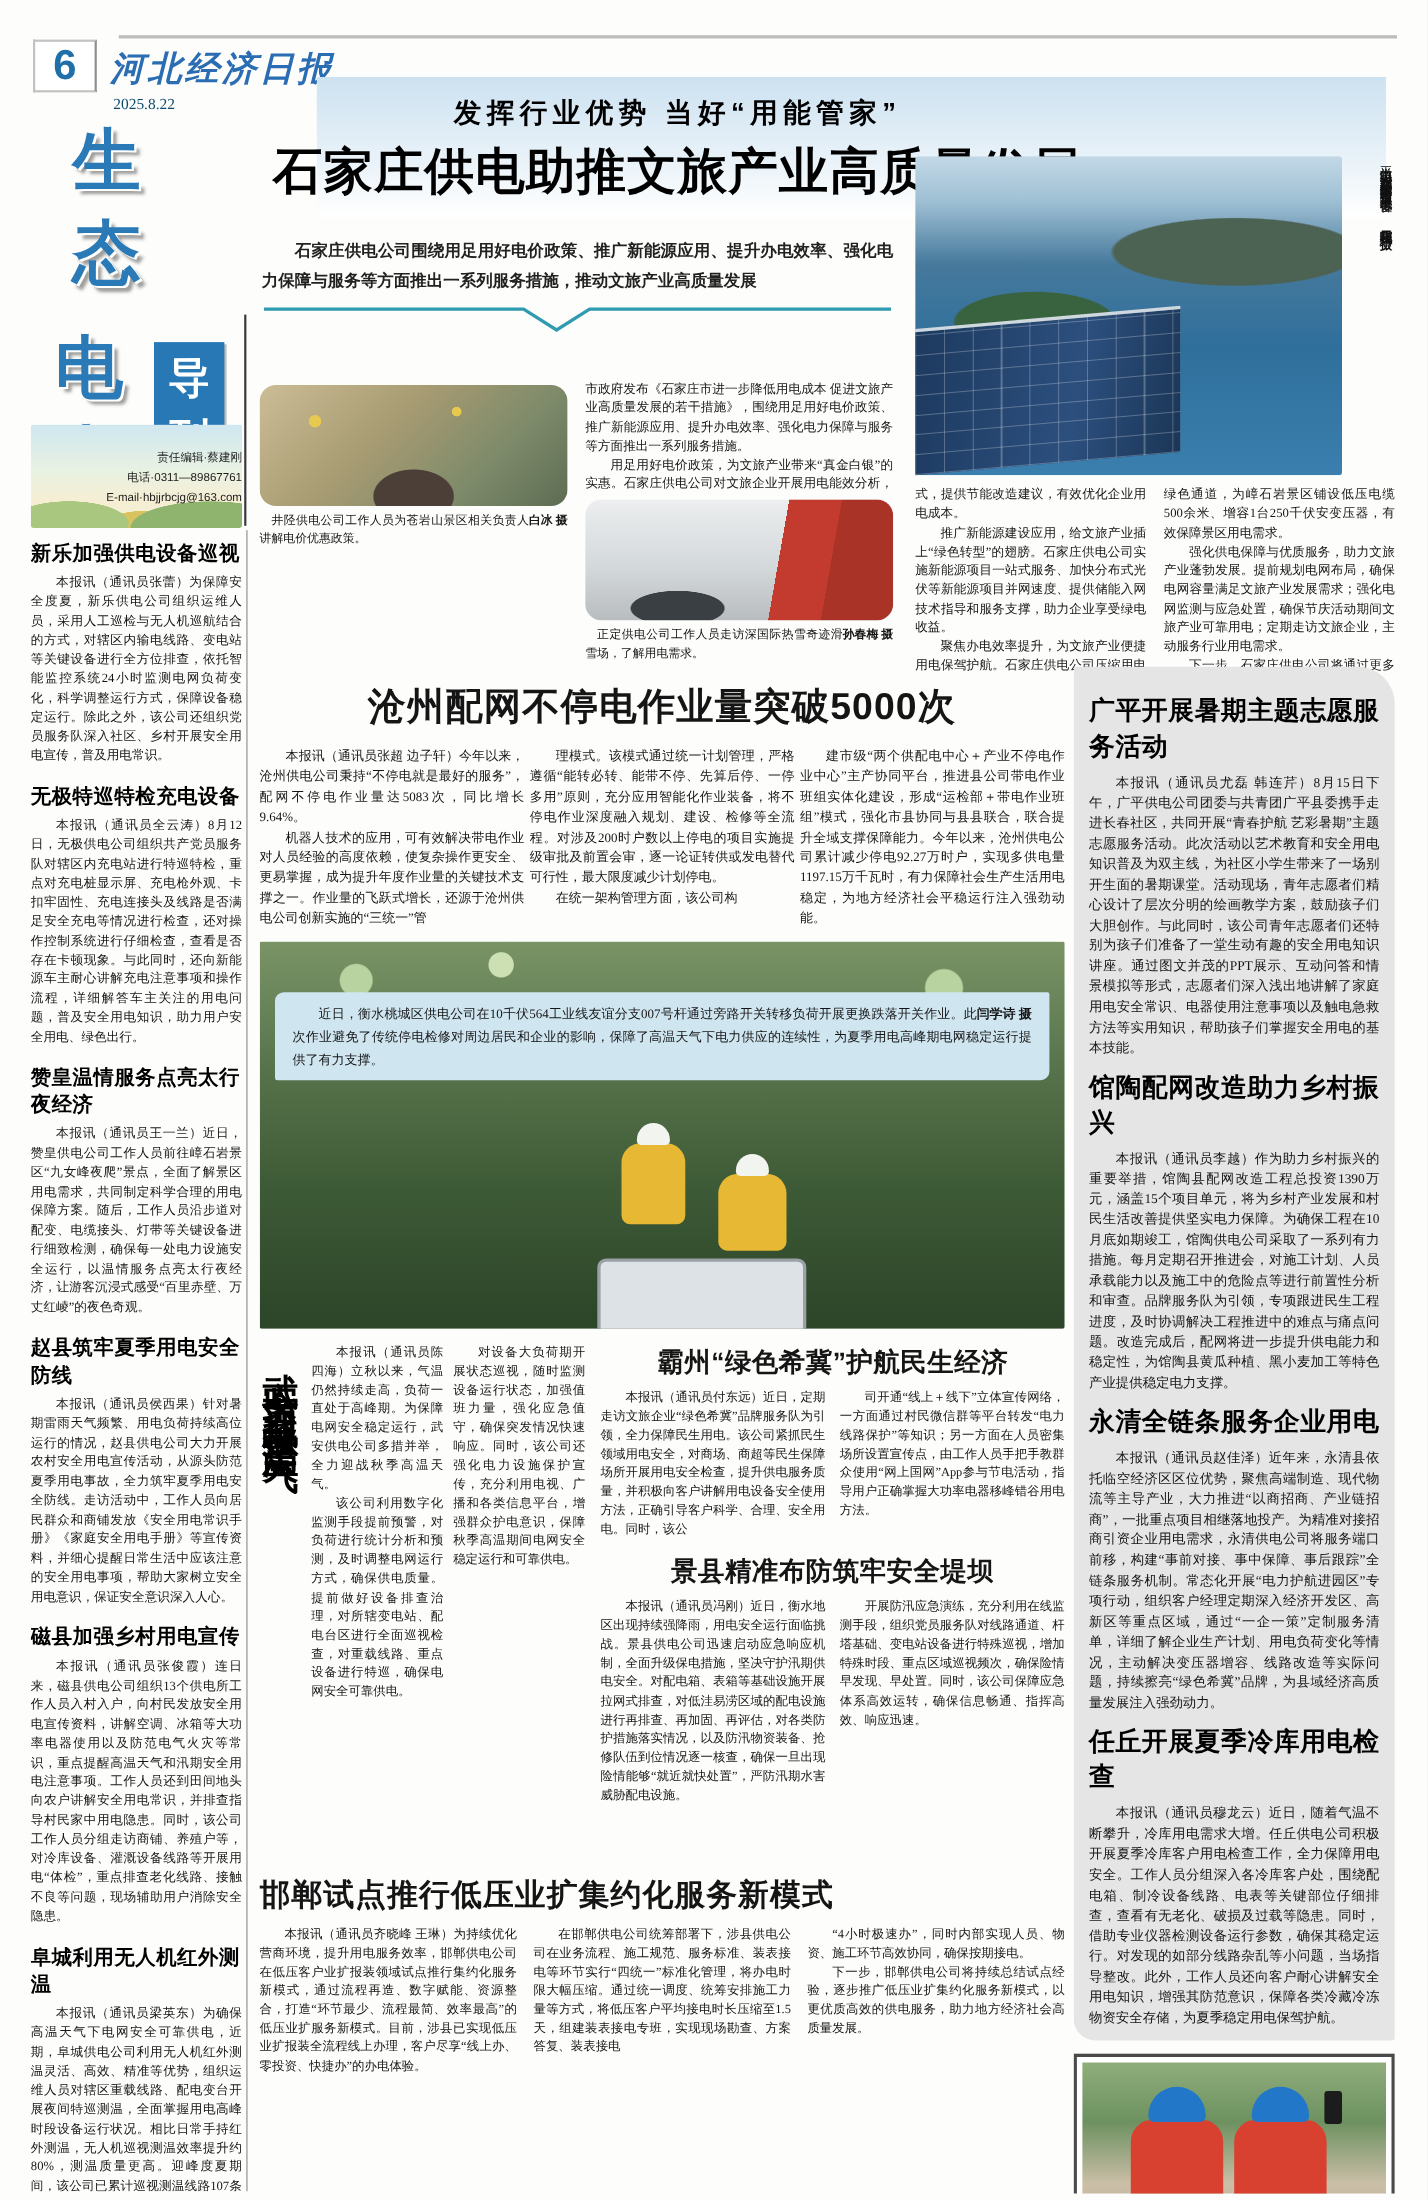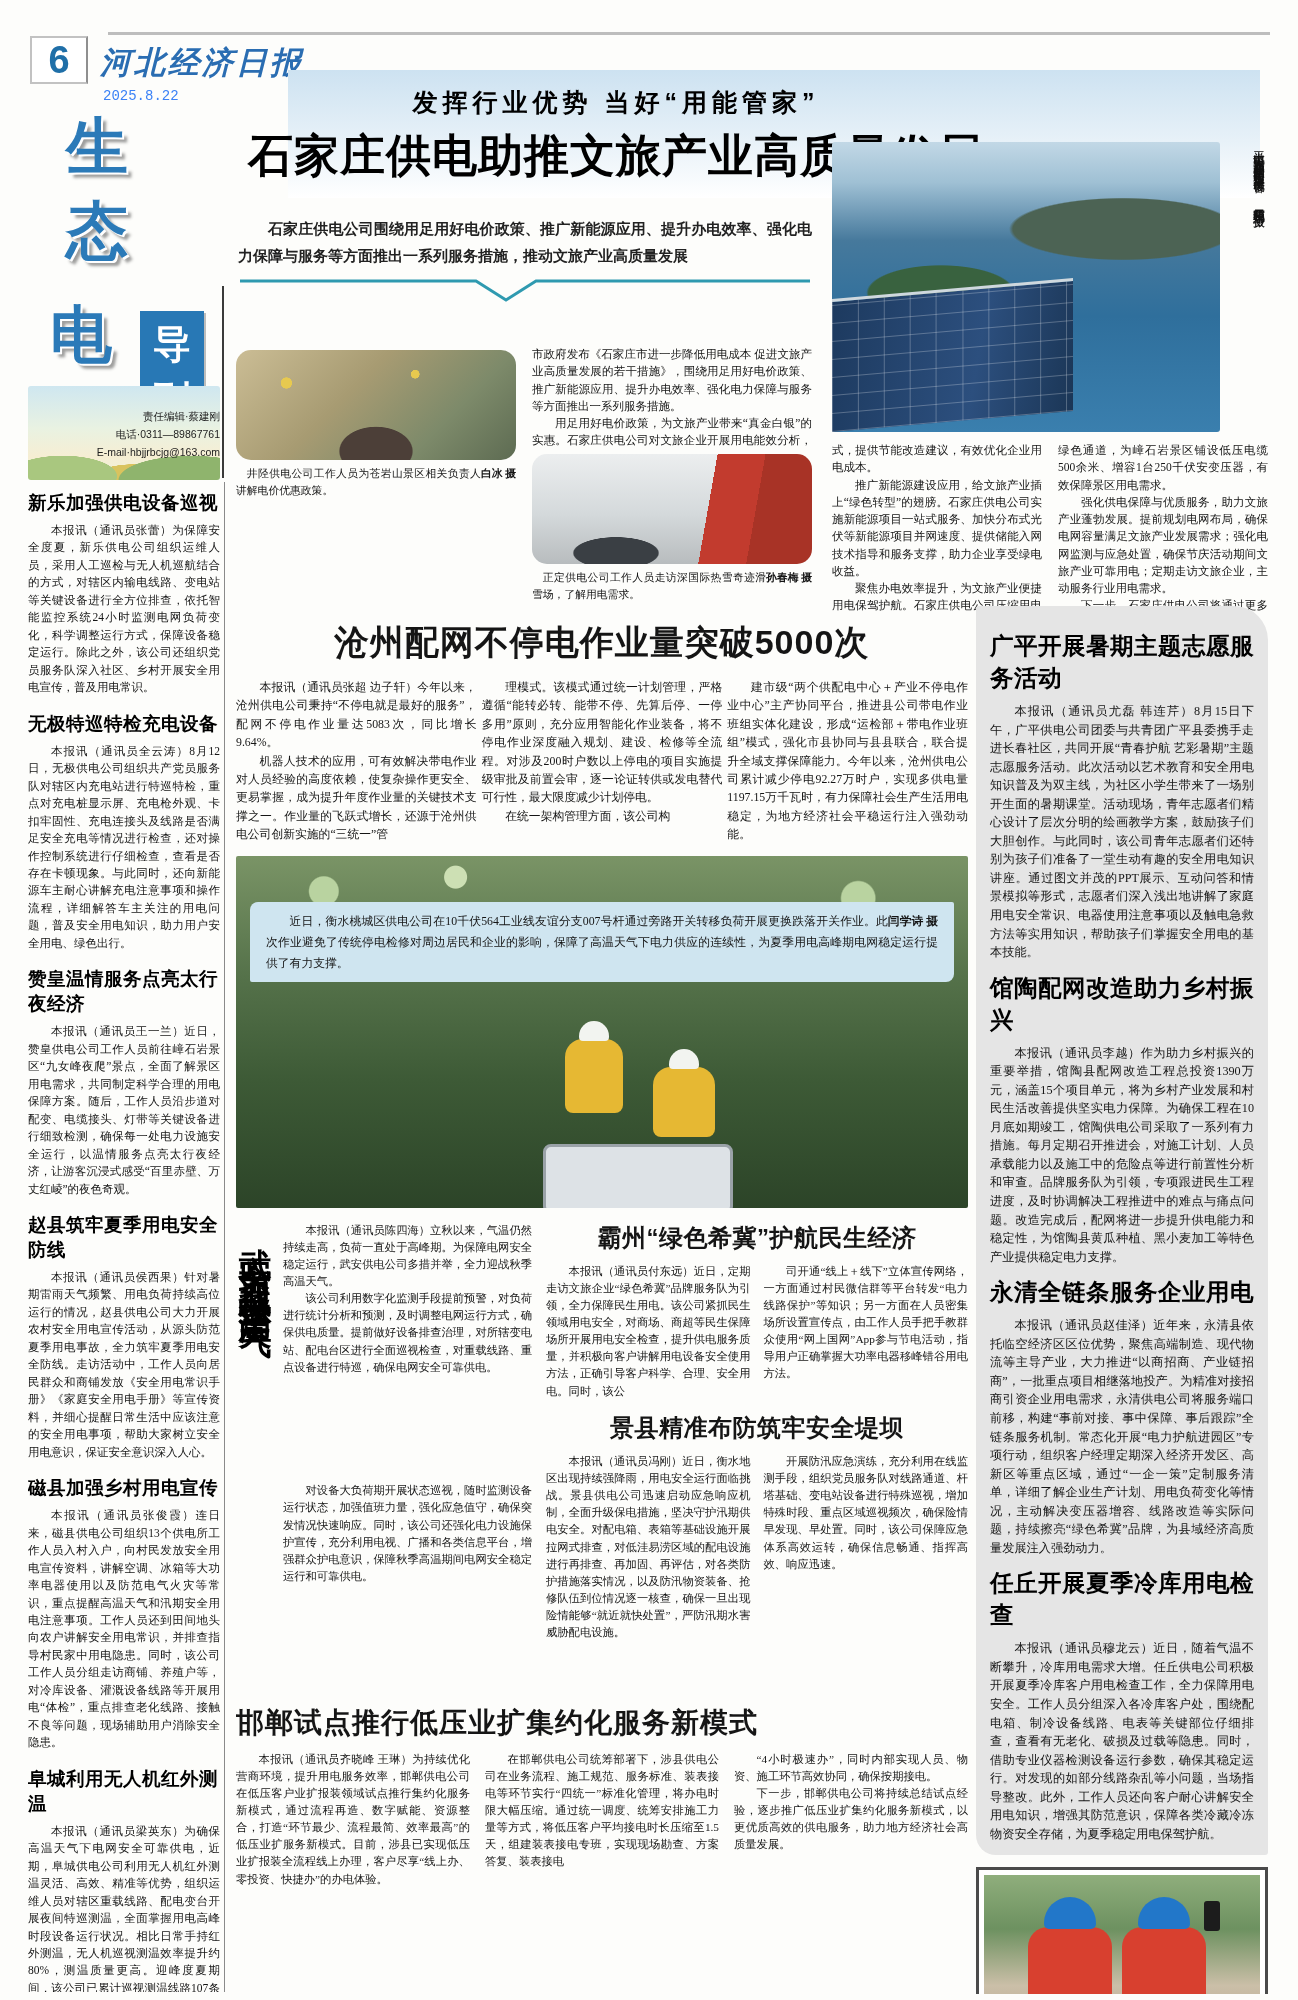--- a/index.html
+++ b/index.html
@@ -9,21 +9,21 @@
   .sans { font-family:"Liberation Sans","DejaVu Sans",sans-serif; }
 
   
   .top-rule { position:absolute; top:32px; left:108px; right:28px; border-top:3px solid #bdbdbd; }
   .pagenum-box { position:absolute; top:36px; left:30px; width:58px; height:48px;
      border:2px solid #c2c2c2; border-right-color:#8f8f8f; background:#fff;
      display:flex; align-items:center; justify-content:center; }
   .pagenum-box span { font-family:"Liberation Sans",sans-serif; font-size:38px; font-weight:bold; color:#1f6fa8; }
   .masthead { position:absolute; top:42px; left:100px; font-size:31px; font-weight:bold; font-style:italic;
      color:#2a6db2; letter-spacing:3px; }
-  .date { position:absolute; top:88px; left:103px; font-size:14px; color:#3b82f6; font-family:Liberation Mono, monospace; }
+  .date { position:absolute; top:88px; left:103px; font-size:14px; color:#0c4a6e; font-family:Liberation Serif, serif; }
 
   
   .supplement { position:absolute; left:28px; top:108px; width:196px; height:372px; }
   .sup-char { position:absolute; font-family:"Liberation Sans",sans-serif; font-weight:900; font-size:62px;
      color:#2b7ab8; text-shadow:2px 2px 0 #fff, 5px 5px 3px rgba(40,40,40,.45); line-height:1; }
   .sup-tag { position:absolute; left:112px; top:203px; width:64px; height:120px; background:#2878b5; color:#fff;
      font-family:"Liberation Sans",sans-serif; font-weight:bold; font-size:38px; line-height:1.45;
      text-align:center; padding-top:6px; box-shadow:2px 2px 0 rgba(0,0,0,.25); }
   .sup-rule { position:absolute; right:0; top:178px; height:192px; border-right:2px solid #3a3a3a; }
   .illustration { position:absolute; left:0; top:278px; width:192px; height:94px; border-radius:3px;
@@ -111,21 +111,21 @@
      width:30px; height:20px; background:#f2f4f0; border-radius:15px 15px 4px 4px; }
   .w1 { left:45%; top:52%; width:58px; height:74px; }
   .w2 { left:57%; top:60%; width:62px; height:70px; }
   .bucket { position:absolute; left:42%; top:82%; width:190px; height:70px; background:#dde2e6;
      border:3px solid #9aa2a8; border-radius:8px; }
 
   .bottom-grid { display:flex; gap:14px; margin-top:14px; }
   .wuan { display:flex; width:296px; gap:9px; }
   .vert-head { writing-mode:vertical-rl; font-family:"Liberation Sans",sans-serif; font-weight:900;
      font-size:33px; letter-spacing:7px; line-height:1.15; height:470px; color:#000; }
-  .wuan-cols { display:grid; grid-template-columns:1fr; column-gap:9px; flex:1; }
+  .wuan-cols { display:grid; grid-template-columns:1fr 1fr; column-gap:9px; flex:1; }
   .wuan .body-p p, .bj .body-p p, .handan .body-p p { font-size:11.3px; line-height:1.52; }
   .bj-stack { flex:1; }
   .bj h3 { font-family:"Liberation Sans",sans-serif; font-size:24px; font-weight:900; text-align:center;
      letter-spacing:0.5px; margin:0 0 9px; }
   .bj-cols { display:grid; grid-template-columns:1fr 1fr; column-gap:13px; }
   .bj + .bj { margin-top:12px; }
   .handan { margin-top:12px; }
   .handan h3 { font-family:"Liberation Sans",sans-serif; font-size:28px; font-weight:900; letter-spacing:1px; margin:0 0 9px; }
   .handan-cols { display:grid; grid-template-columns:repeat(3,1fr); column-gap:15px; }
 

